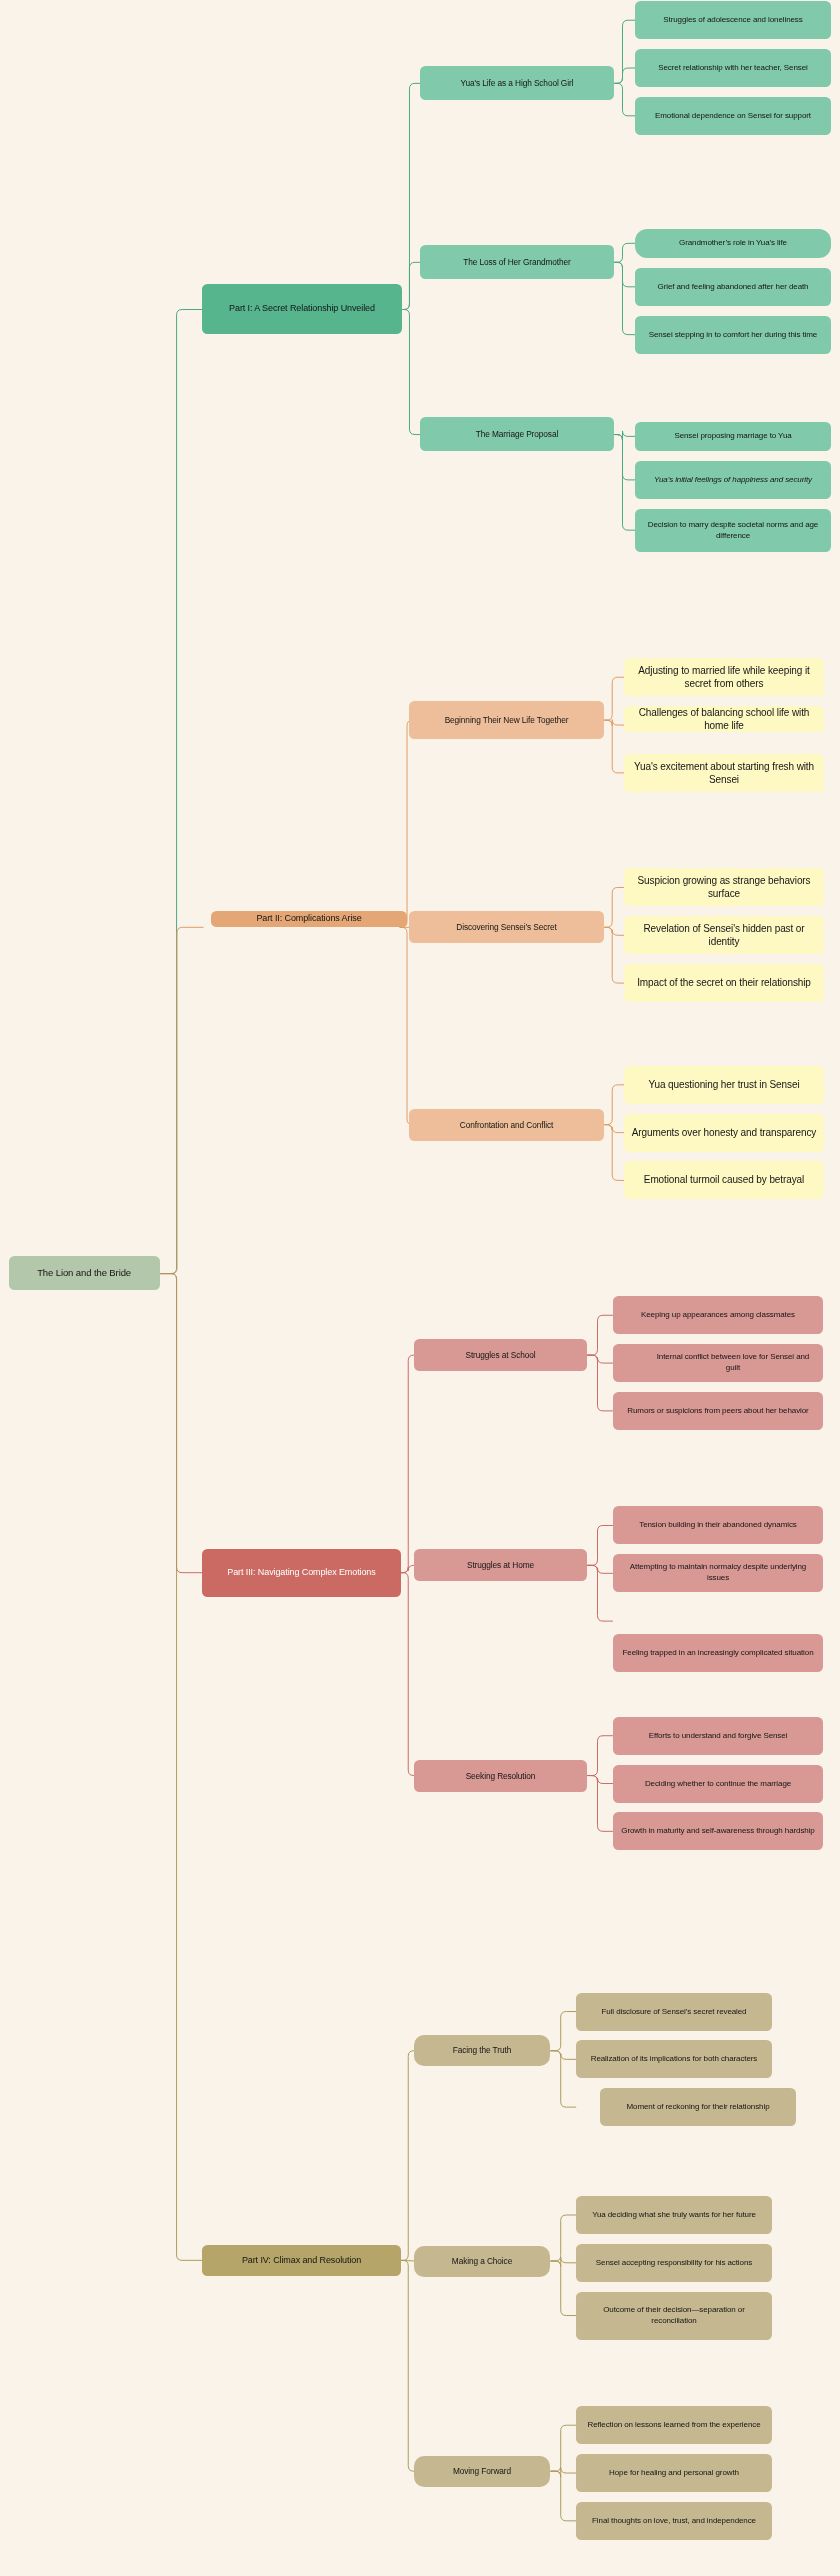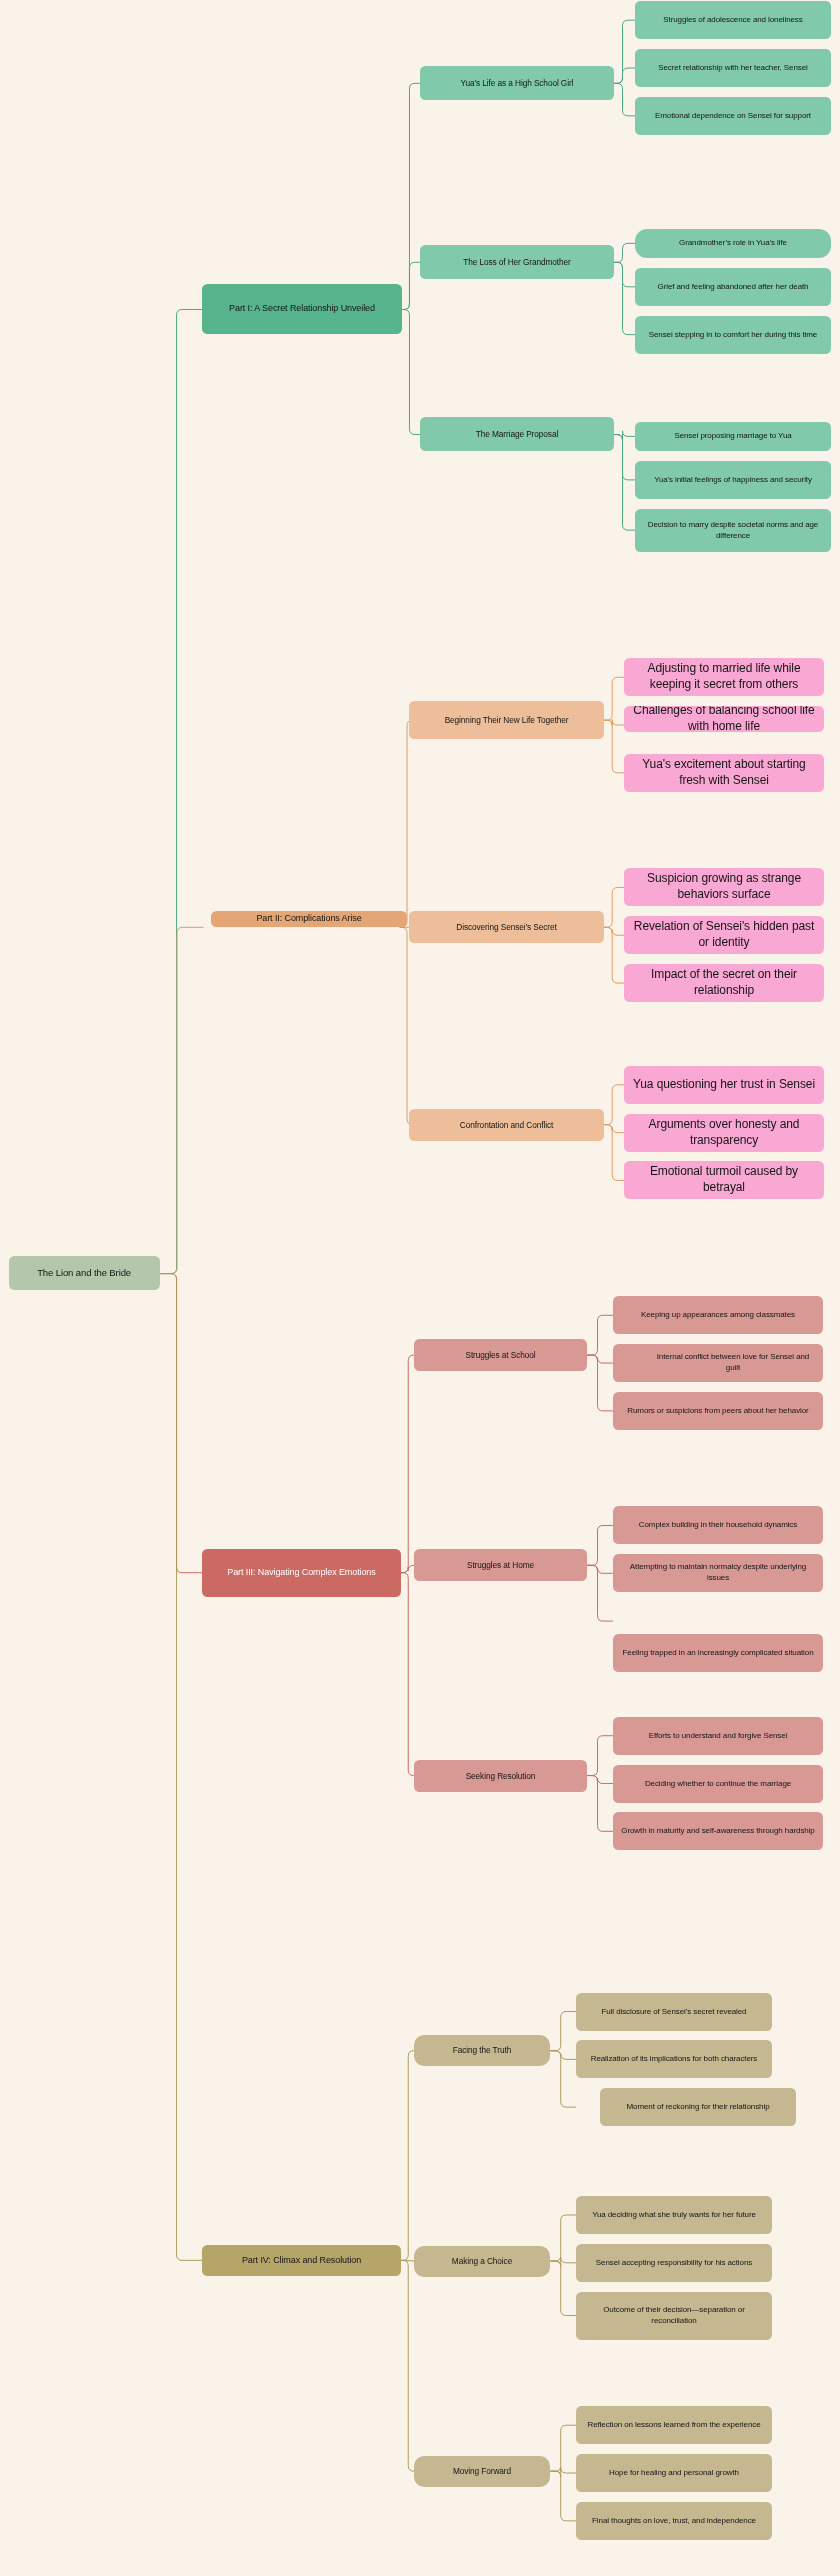--- a/index.html
+++ b/index.html
@@ -41,21 +41,21 @@
     background: #b3c7ab;
     font-size: 9.5px;
   }
   
   .lv1-g { background: #56b58d; font-size: 9px; }
   .lv2-g { background: #81c9ab; font-size: 8.3px; }
   .lv3-g { background: #81c9ab; font-size: 8px; }
   
   .lv1-o { background: #e3a674; font-size: 9px; }
   .lv2-o { background: #edbe99; font-size: 8.3px; }
-  .lv3-o { background: #f9a8d4; font-size: 12px; }
+  .lv3-o { background: #fef9c3; font-size: 10px; }
   
   .lv1-r { background: #cb6a63; color: #ffffff; font-size: 9px; }
   .lv2-r { background: #d89894; font-size: 8.3px; }
   .lv3-r { background: #d89894; font-size: 8px; }
   
   .lv1-k { background: #b5a568; font-size: 9px; }
   .lv2-k { background: #c5b78f; font-size: 8.3px; border-radius: 10px; }
   .lv3-k { background: #c5b78f; font-size: 8px; }
 </style>
 </head>
@@ -146,21 +146,21 @@
       </div>
       <div class="node lv3-g" style="left: 635px; top: 316px; width: 196px; height: 38px;">
         <span class="node-label">Sensei stepping in to comfort her during this time</span>
       </div>
       <div class="node lv2-g" style="left: 420px; top: 417px; width: 194px; height: 34px;">
         <span class="node-label">The Marriage Proposal</span>
       </div>
       <div class="node lv3-g" style="left: 635px; top: 422px; width: 196px; height: 29px;">
         <span class="node-label">Sensei proposing marriage to Yua</span>
       </div>
-      <div class="node lv3-g" style="left: 635px; top: 461px; width: 196px; height: 38px;">
+      <div class="node lv3-g" style="left: 635px; top: 461px; width: 196px; height: 38px; font-style: italic;">
         <span class="node-label">Yua's initial feelings of happiness and security</span>
       </div>
       <div class="node lv3-g" style="left: 635px; top: 509px; width: 196px; height: 43px;">
         <span class="node-label">Decision to marry despite societal norms and age difference</span>
       </div>
       <div class="node lv1-o" style="left: 203px; top: 911px; width: 196px; height: 16px; margin-left: 8px;">
         <span class="node-label">Part II: Complications Arise</span>
       </div>
       <div class="node lv2-o" style="left: 409px; top: 701px; width: 195px; height: 38px;">
         <span class="node-label">Beginning Their New Life Together</span>
@@ -210,21 +210,21 @@
       <div class="node lv3-r" style="left: 613px; top: 1344px; width: 210px; height: 38px; padding-left: 36px;">
         <span class="node-label">Internal conflict between love for Sensei and guilt</span>
       </div>
       <div class="node lv3-r" style="left: 613px; top: 1392px; width: 210px; height: 38px;">
         <span class="node-label">Rumors or suspicions from peers about her behavior</span>
       </div>
       <div class="node lv2-r" style="left: 414px; top: 1549px; width: 173px; height: 32px;">
         <span class="node-label">Struggles at Home</span>
       </div>
       <div class="node lv3-r" style="left: 613px; top: 1506px; width: 210px; height: 38px;">
-        <span class="node-label">Complex building in their household dynamics</span>
+        <span class="node-label">Tension building in their abandoned dynamics</span>
       </div>
       <div class="node lv3-r" style="left: 613px; top: 1554px; width: 210px; height: 38px;">
         <span class="node-label">Attempting to maintain normalcy despite underlying issues</span>
       </div>
       <div class="node lv3-r" style="left: 613px; top: 1602px; width: 210px; height: 38px; margin-top: 32px;">
         <span class="node-label">Feeling trapped in an increasingly complicated situation</span>
       </div>
       <div class="node lv2-r" style="left: 414px; top: 1760px; width: 173px; height: 32px;">
         <span class="node-label">Seeking Resolution</span>
       </div>

